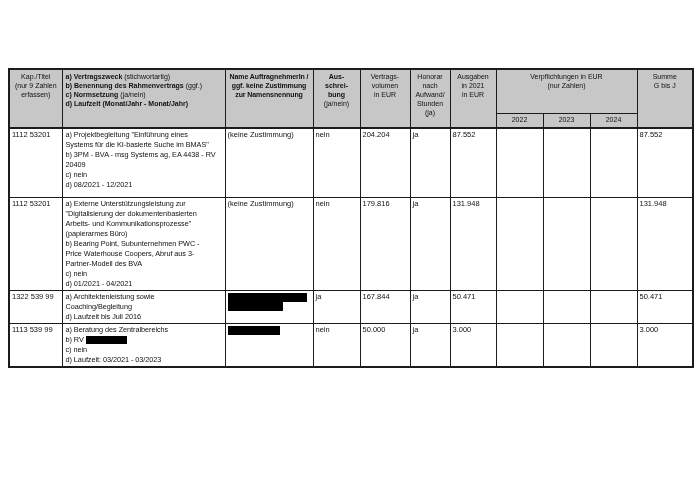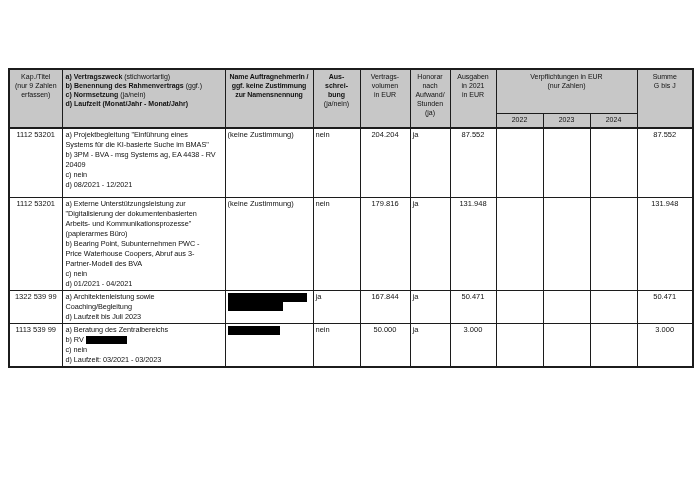--- a/index.html
+++ b/index.html
@@ -15,24 +15,24 @@
     font-size:7.5px;line-height:10px;font-weight:normal;overflow:hidden;
   }
   thead th{background:#c7c7c7;text-align:center;font-size:7px;line-height:9px;padding-top:2px;}
   thead{border-bottom:2px solid #1c1c1c;}
   .pre{white-space:pre-line;}
   th.h-zweck{text-align:left;padding-left:3px;}
   th.h-zweck div{white-space:nowrap;}
   th.h-name{font-weight:bold;letter-spacing:-0.1px;}
   th.h-aus b{display:block;}
   .yr-row th{height:11px;padding:1px 0;}
-  td.c-kap{text-align:center;}
+  td.c-kap{text-align:left;}
   td.c-zweck{font-size:7.3px;letter-spacing:-0.05px;padding-left:3px;}
   td.c-center{}
-  td.c-num{text-align:center;padding-right:2px;margin-left:40px;}
+  td.c-num{text-align:left;padding-right:2px;margin-left:40px;}
   .redact{background:#000;display:block;}
   .redact.inline{display:inline-block;vertical-align:middle;margin-left:2px;}
   .r3bar1{width:79px;height:9px;margin:1px 0 0 0;}
   .r3bar2{width:55px;height:9px;}
   .r4bar{width:52px;height:9px;margin-top:1px;}
   .rvbar{width:41px;height:8px;}
 </style>
 </head>
 <body>
 
@@ -129,21 +129,21 @@
         <td class="c-num">131.948</td>
         <td class="c-num"></td>
         <td class="c-num"></td>
         <td class="c-num"></td>
         <td class="c-num">131.948</td>
       </tr>
       <tr style="height:32px">
         <td class="c-kap">1322 539 99</td>
         <td class="c-zweck pre">a) Architektenleistung sowie
 Coaching/Begleitung
-d) Laufzeit bis Juli 2023</td>
+d) Laufzeit bis Juli 2016</td>
         <td>
           <span class="redact r3bar1"></span>
           <span class="redact r3bar2"></span>
         </td>
         <td class="c-center">ja</td>
         <td class="c-num">167.844</td>
         <td class="c-center">ja</td>
         <td class="c-num">50.471</td>
         <td class="c-num"></td>
         <td class="c-num"></td>

